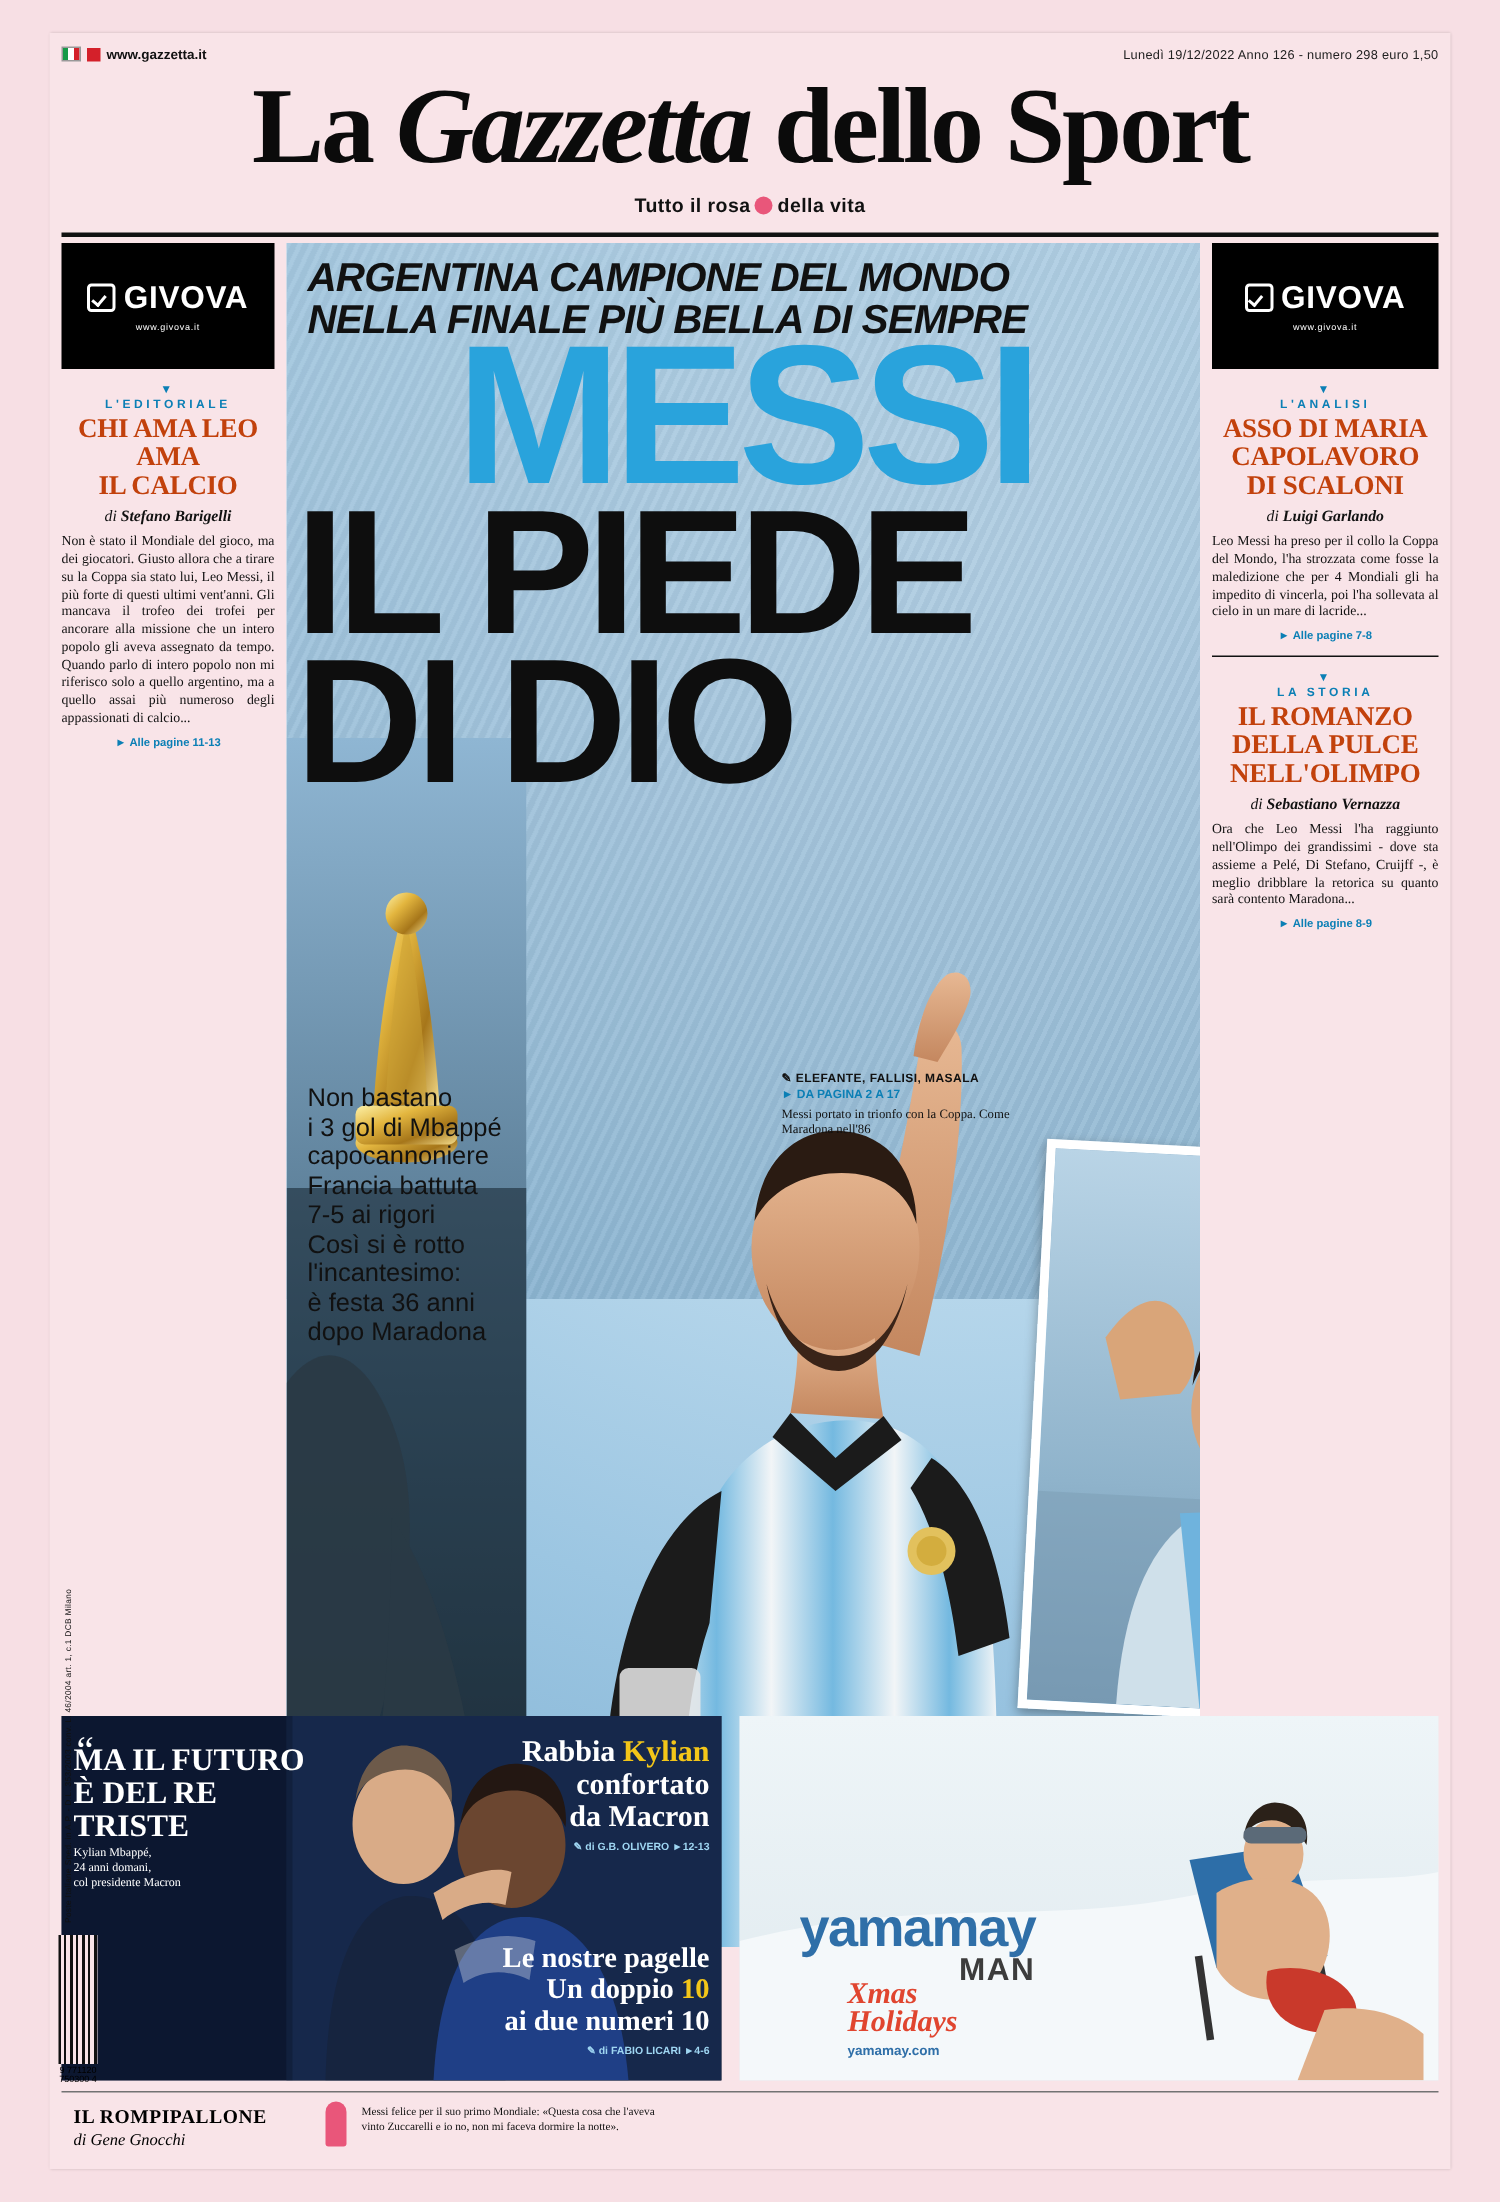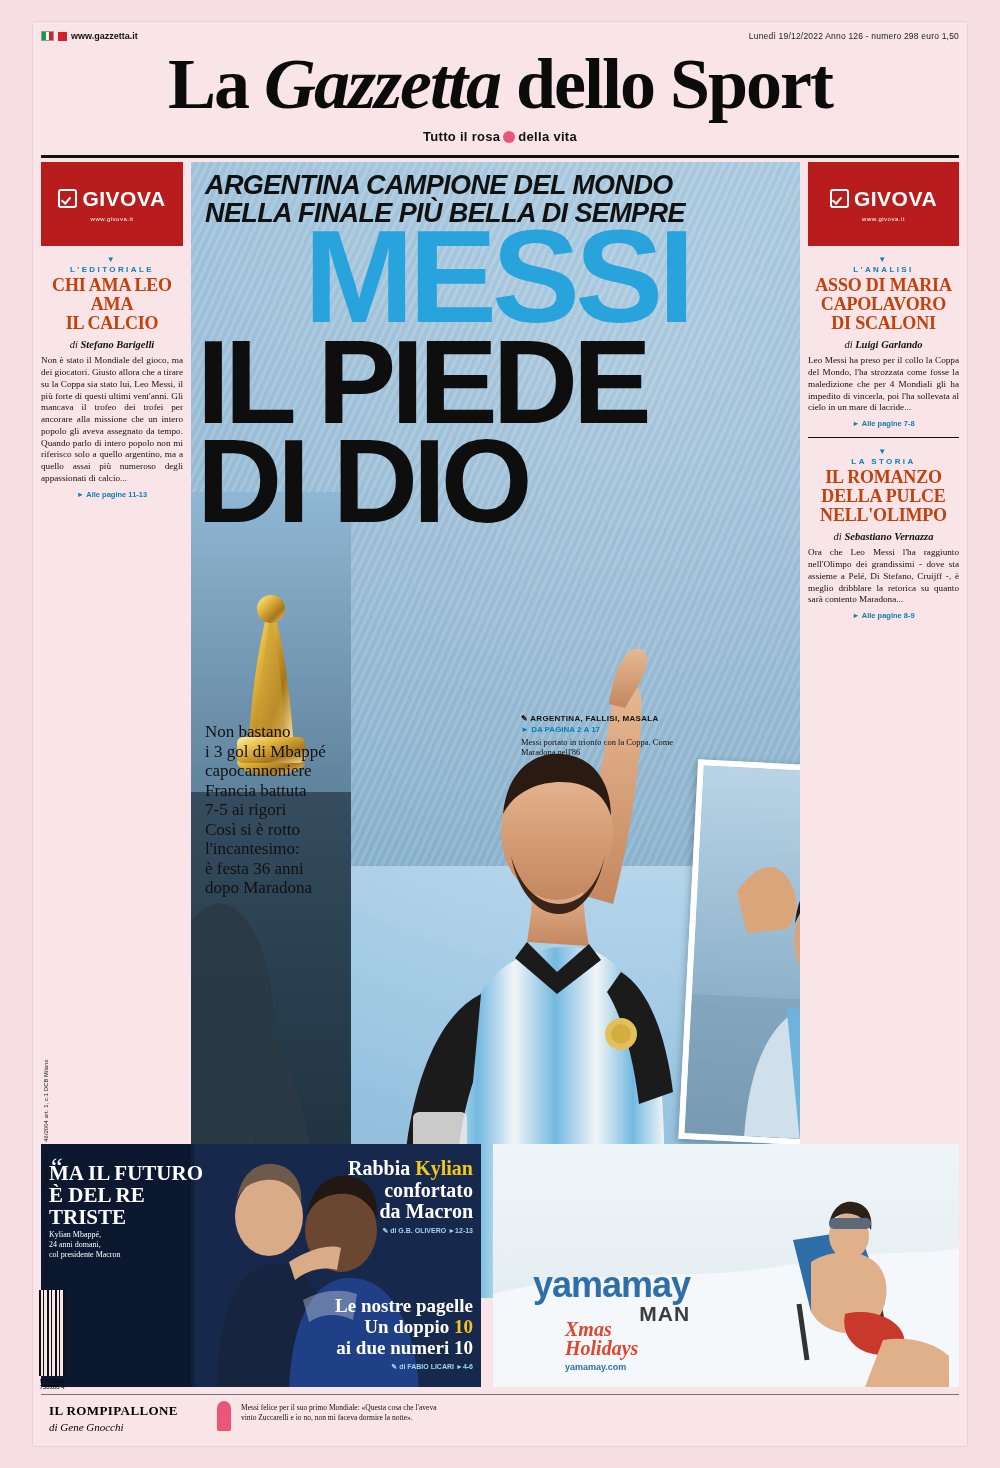--- a/index.html
+++ b/index.html
@@ -39,21 +39,21 @@
     position:absolute;left:0;top:107px;width:934px;text-align:center;
     font-size:13px;font-weight:bold;color:#111;letter-spacing:.3px;
   }
   .payoff .dot{display:inline-block;width:12px;height:12px;border-radius:50%;
     background:#e9567a;vertical-align:-2px;margin:0 3px;}
   .rule{position:absolute;left:8px;top:133px;width:918px;height:3px;background:#111;}
   
   .col-left{position:absolute;left:8px;top:140px;width:142px;}
   .col-right{position:absolute;left:775px;top:140px;width:151px;}
   .givova{
-    width:100%;height:84px;background:#b91c1c;box-sizing:border-box;
+    width:100%;height:84px;background:#000000;box-sizing:border-box;
     display:flex;flex-direction:column;align-items:center;justify-content:center;
     color:#fff;
   }
   .givova .brand{font-size:21px;font-weight:bold;letter-spacing:.5px;display:flex;align-items:center;gap:5px;}
   .givova .mark{width:15px;height:15px;border:2px solid #fff;border-radius:3px;display:inline-block;position:relative;}
   .givova .mark:after{content:"";position:absolute;left:2.5px;top:3.5px;width:4px;height:7px;border:solid #fff;border-width:0 2px 2px 0;transform:rotate(40deg);}
   .givova .url{font-size:6px;margin-top:5px;letter-spacing:.5px;}
   .kicker{
     text-align:center;font-size:8px;font-weight:bold;letter-spacing:2.4px;
     color:#0b7fb5;margin:11px 0 2px;
@@ -99,21 +99,21 @@
   .titolone{
     position:absolute;left:6px;top:60px;width:600px;
     font-family:"Liberation Sans",sans-serif;font-weight:bold;
     letter-spacing:-5px;line-height:.84;
   }
   .titolone .l1{font-size:132px;color:#29a3dc;display:block;text-align:center;}
   .titolone .l2{font-size:118px;color:#0e0e0e;display:block;}
   .titolone .l3{font-size:118px;color:#0e0e0e;display:block;}
   .sommario{
     position:absolute;left:14px;top:560px;width:160px;
-    font-family:Liberation Serif, serif;font-size:17px;line-height:1.15;color:#111;
+    font-family:Liberation Sans, sans-serif;font-size:17px;line-height:1.15;color:#111;
   }
   .firme{
     position:absolute;left:330px;top:552px;width:180px;font-size:8px;color:#111;
   }
   .firme .names{font-weight:bold;letter-spacing:.3px;}
   .firme .pag{color:#0b7fb5;font-weight:bold;margin:2px 0 3px;}
   .firme .cap{font-family:"Liberation Serif",serif;font-size:8.5px;line-height:1.2;}
   .messi-photo{
     position:absolute;left:130px;top:480px;width:430px;height:660px;
   }
@@ -368,21 +368,21 @@
 capocannoniere
 Francia battuta
 7-5 ai rigori
 Così si è rotto
 l'incantesimo:
 è festa 36 anni
 dopo Maradona</div>
 
     <div class="firme">
       <div class="names">
-        <span>✎ </span><span>ARGENTINA, FALLISI, MASALA</span>
+        <span>✎ </span><span>ELEFANTE, FALLISI, MASALA</span>
       </div>
       <div class="pag">
         <span>► </span><span>DA PAGINA 2 A 17</span>
       </div>
       <div class="cap">Messi portato in trionfo con la Coppa. Come Maradona nell'86</div>
     </div>
 
     <div class="mara">
       <svg viewBox="0 0 300 370" preserveAspectRatio="none" width="100%" height="100%">
         <defs>

